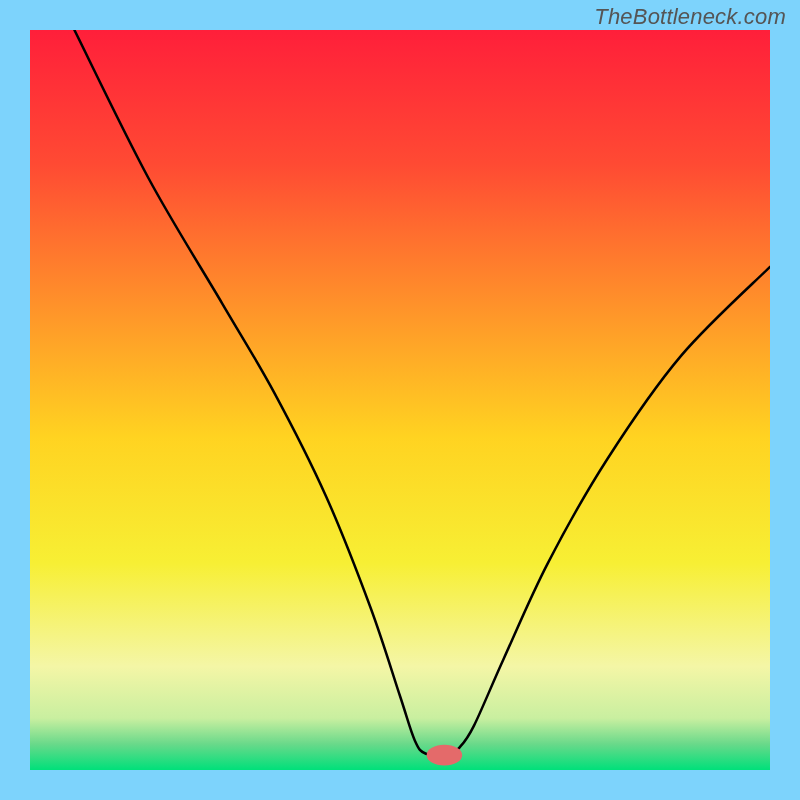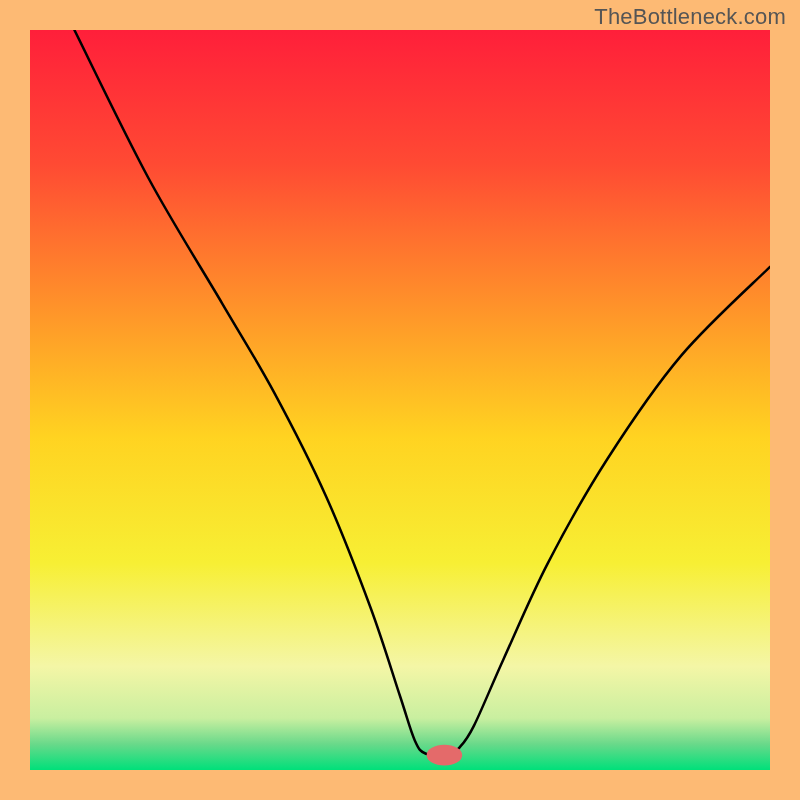--- a/index.html
+++ b/index.html
@@ -8,21 +8,22 @@
     width: 800px;
     height: 800px;
     background: #000;
     font-family: Arial, Helvetica, sans-serif;
     overflow: hidden;
   }
   .frame {
     position: relative;
     width: 800px;
     height: 800px;
-    background: #fdba74;
+    background: #7dd3fc;
+    font-style: italic;
   }
   .watermark {
     position: absolute;
     top: 4px;
     right: 14px;
     color: #555;
     font-size: 22px;
     font-weight: 500;
     letter-spacing: 0.2px;
     user-select: none;

